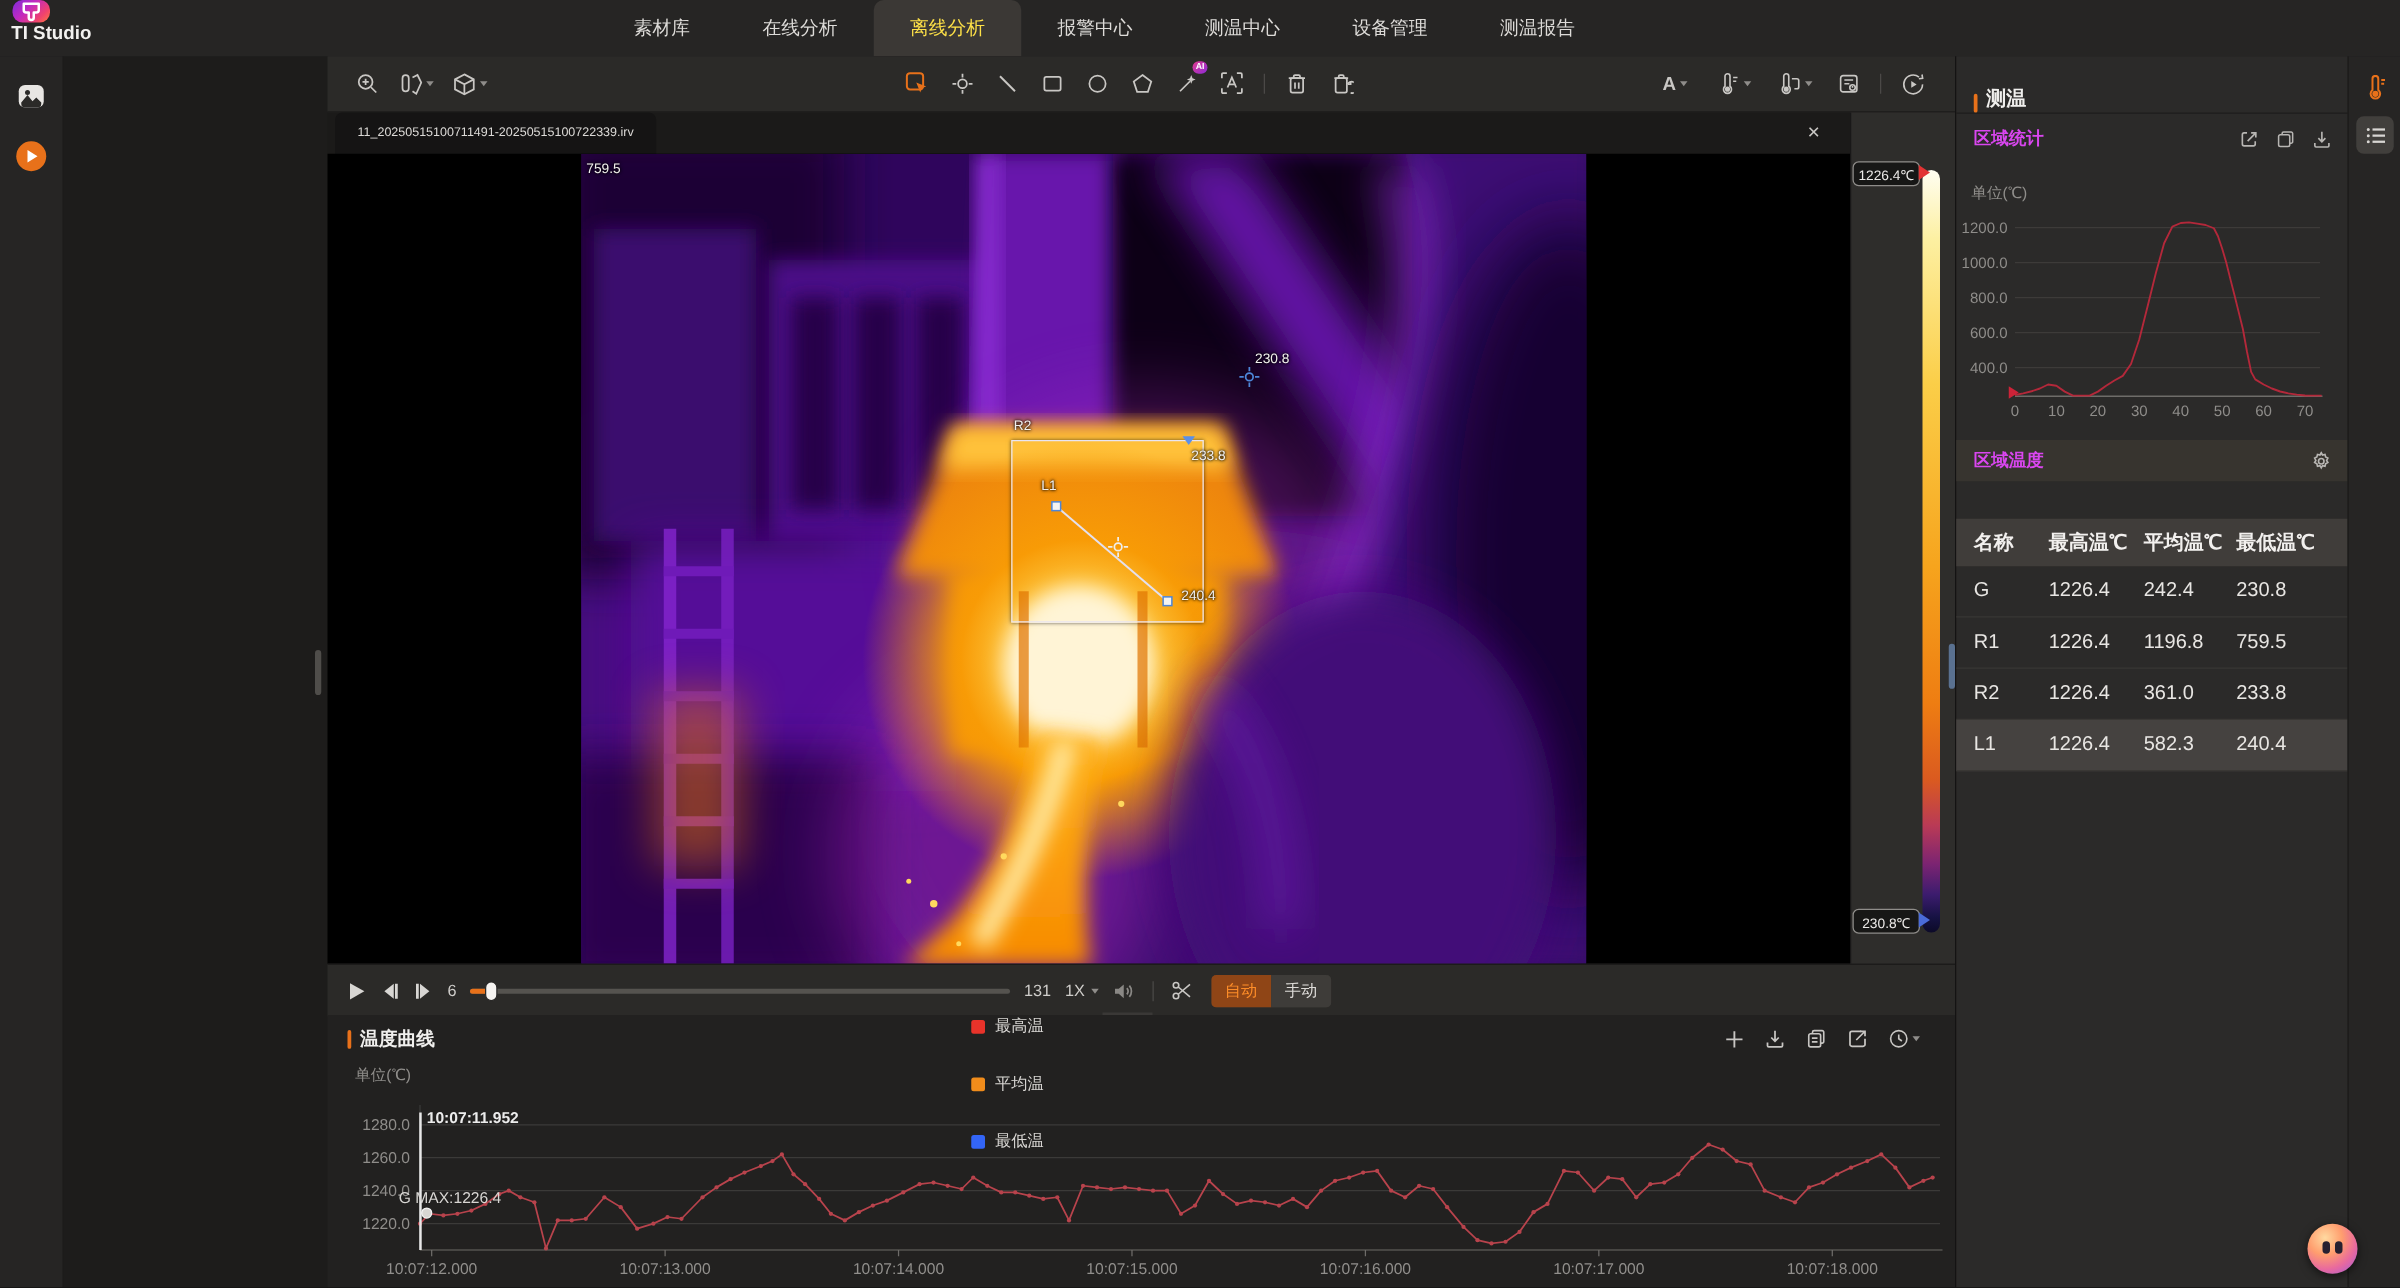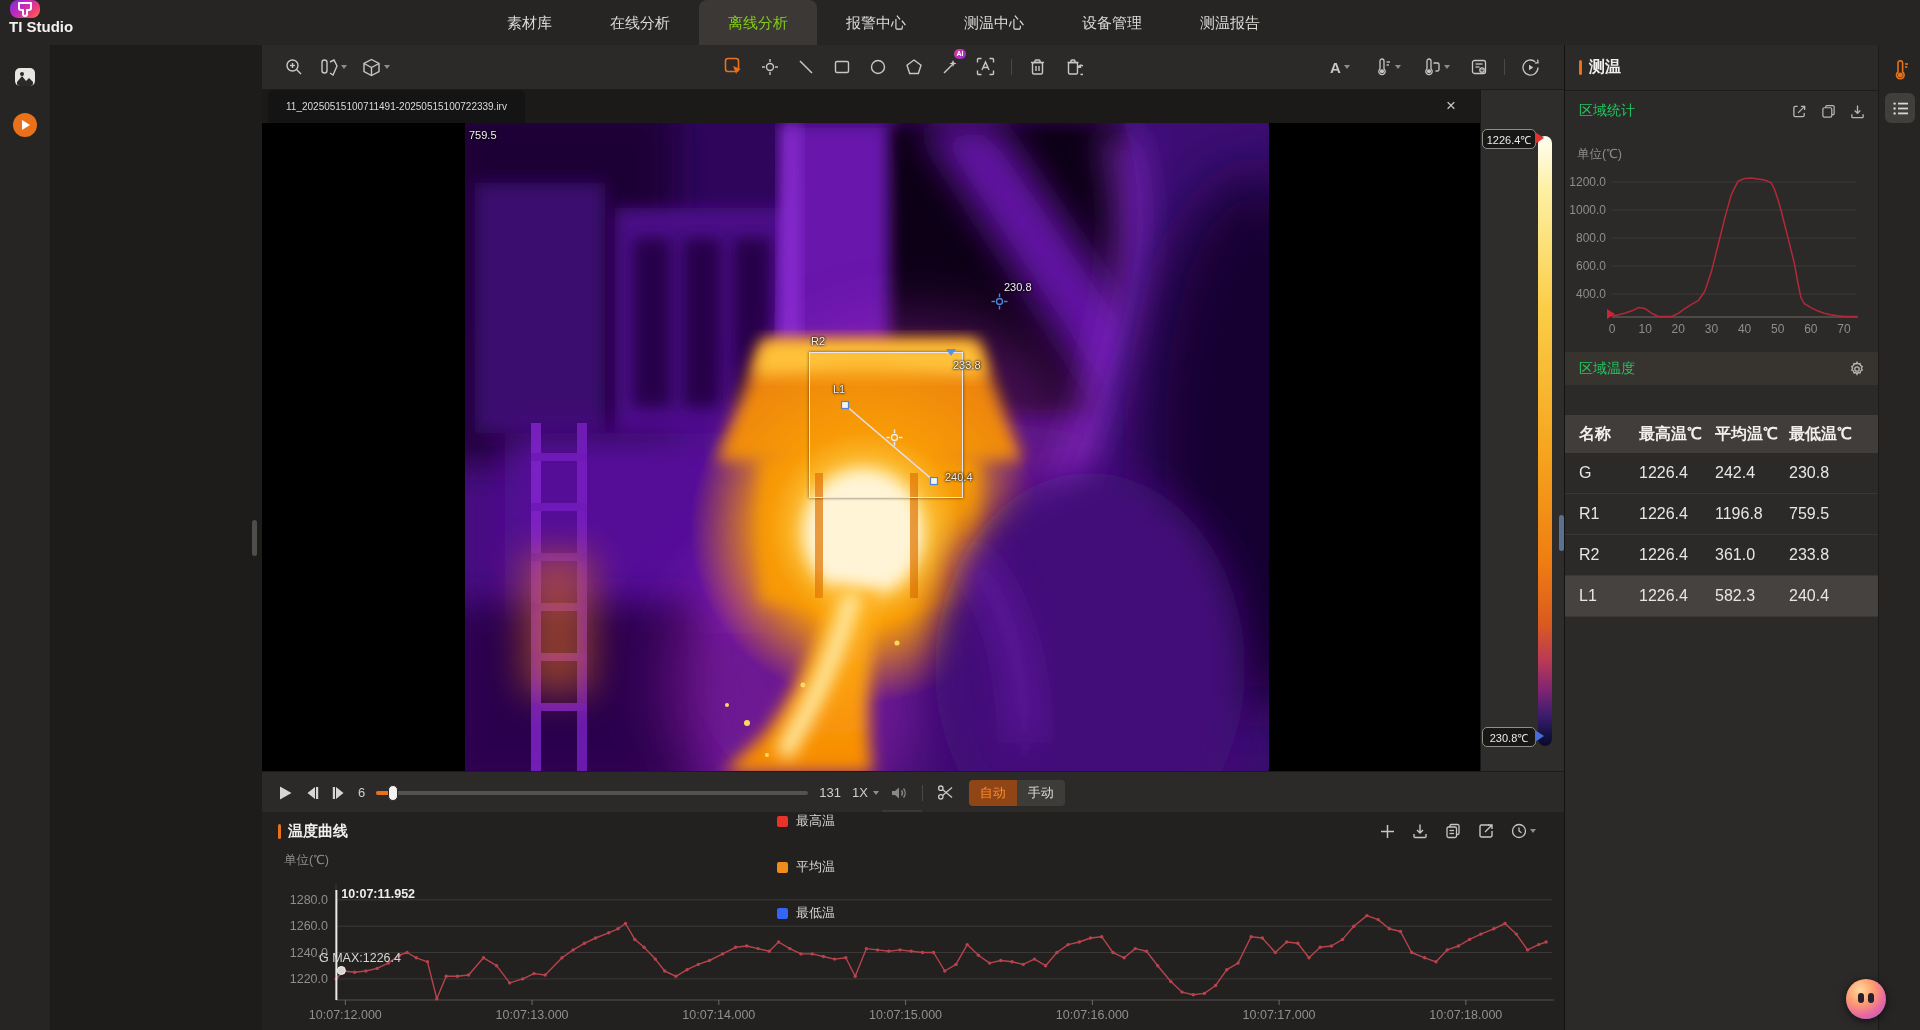--- a/index.html
+++ b/index.html
@@ -9,21 +9,21 @@
   .nosel{user-select:none;}
 
   
   #header{left:0;top:0;width:1920px;height:45px;background:#262524;display:flex;align-items:flex-start;flex-direction:column;}
   #logo{width:30px;height:30px;margin-left:10px;border-radius:8px;
         background:linear-gradient(135deg,#7b2bd9 0%,#c22ac0 40%,#f0426e 75%,#ff7a3d 100%);
         display:flex;align-items:center;justify-content:center;}
   #app-title{margin-left:9px;font-size:15px;font-weight:bold;color:#f2f1ef;}
   #nav-tabs{position:absolute;left:478px;top:0;height:45px;display:flex;}
   .nav-tab{height:45px;line-height:45px;padding:0 29px;font-size:15px;color:#dddbd8;cursor:default;white-space:nowrap;}
-  .nav-tab.active{background:#3b3835;border-radius:8px 8px 0 0;color:#84cc16;}
+  .nav-tab.active{background:#3b3835;border-radius:8px 8px 0 0;color:#fde047;}
   #win-controls{margin-left:auto;display:flex;align-items:center;height:45px;}
   .win-btn{width:46px;height:45px;display:flex;align-items:center;justify-content:center;color:#c9c7c4;font-size:15px;}
   .win-sep{width:1px;height:16px;background:#4a4846;}
 
   
   #rail{left:0;top:45px;width:50px;height:985px;background:#262524;border-right:1px solid #1b1a19;}
   .rail-item{width:50px;height:48px;display:flex;align-items:center;justify-content:center;}
   #play-circle{width:24px;height:24px;border-radius:50%;background:#e8711a;display:flex;align-items:center;justify-content:center;}
   #play-circle .tri{width:0;height:0;border-left:8px solid #fff;border-top:5px solid transparent;border-bottom:5px solid transparent;margin-left:2px;}
 
@@ -92,24 +92,24 @@
   #bottom{left:0;top:767px;width:1302px;height:218px;background:#222120;}
   #bottom-head{display:flex;align-items:center;height:38px;padding:0 16px;position:relative;}
   #legend{position:absolute;left:515px;top:0;height:38px;display:flex;align-items:center;gap:28px;flex-direction:column;}
   .leg-item{display:flex;align-items:center;gap:8px;font-size:13px;color:#d8d6d3;}
   .leg-swatch{width:11px;height:11px;border-radius:2px;}
   #curve-actions{position:absolute;right:28px;top:0;height:38px;display:flex;align-items:center;gap:17px;}
   #curve-svg{display:block;}
 
   
   #right-panel{left:1564px;top:45px;width:314px;height:985px;background:#2b2a29;border-left:1px solid #141313;}
-  #rp-head{display:flex;align-items:center;height:45px;padding:0 14px;border-bottom:1px solid #1e1d1c;}
+  #rp-head{display:flex;align-items:flex-end;height:45px;padding:0 14px;border-bottom:1px solid #1e1d1c;}
   #rp-head .panel-title{font-size:16px;}
   .rp-sec{display:flex;align-items:center;height:28px;padding:0 14px;}
-  .rp-sec-title{font-size:14px;font-weight:normal;color:#22c55e;}
+  .rp-sec-title{font-size:14px;font-weight:bold;color:#d946ef;}
   .rp-icons{margin-left:auto;display:flex;align-items:center;gap:14px;}
   #region-bar{position:absolute;left:0;top:307px;width:314px;height:33px;background:#37342f;display:flex;align-items:center;padding:0 14px;box-sizing:border-box;}
   #region-bar .rp-sec-title{font-size:14px;}
   #temp-table{position:absolute;left:0;top:370px;width:314px;font-size:16px;}
   .tr{display:grid;grid-template-columns:60px 76px 74px 1fr;align-items:center;padding-left:14px;height:40px;border-bottom:1px solid #393734;color:#e8e6e3;}
   .tr.head{height:38px;background:#403d3a;font-weight:bold;color:#f2f0ee;border-bottom:none;}
   .tr.sel{background:#454240;}
 
   
   #right-strip{left:1878px;top:45px;width:42px;height:985px;background:#262524;border-left:1px solid #1b1a19;

